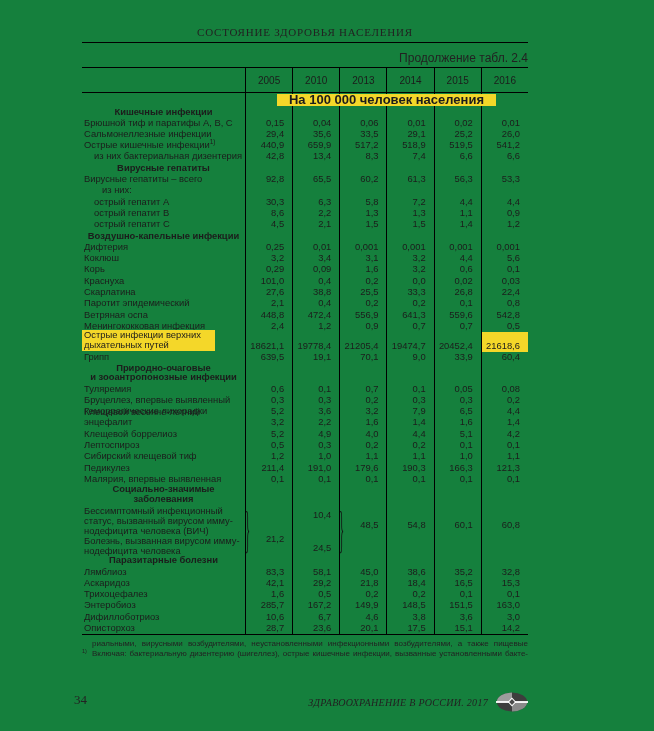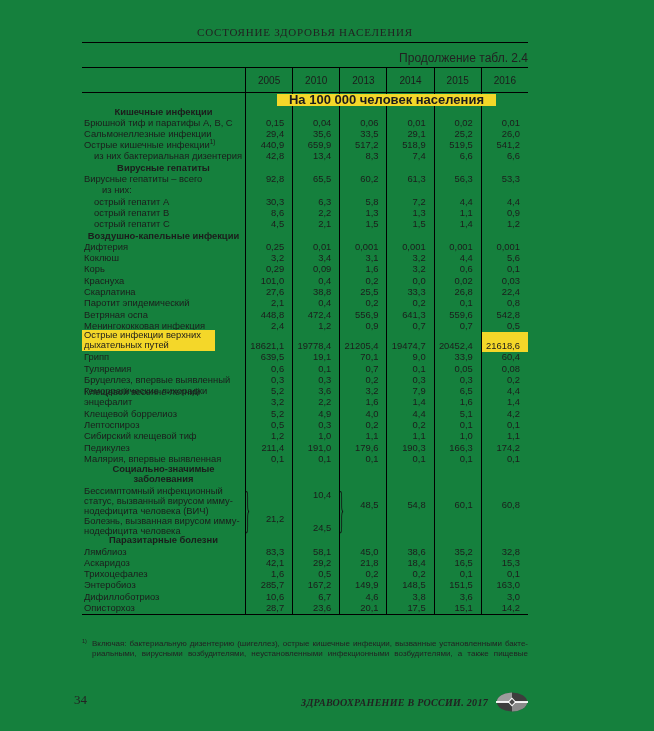--- a/index.html
+++ b/index.html
@@ -57,21 +57,21 @@
   .fn{position:absolute;top:639px;left:82px;width:446px;font-size:8px;line-height:10px;color:#222;}
   .fn-line{position:relative;padding-left:10px;}
   .fn-line.j{text-align:justify;text-align-last:justify;}
   .fn sup{position:absolute;left:0;top:2px;font-size:5.5px;}
 
   
   .footer-num{position:absolute;top:692px;left:74px;font-family:"Liberation Serif","DejaVu Serif",serif;
         font-size:13px;color:#222;}
   .footer-right{position:absolute;top:692px;left:82px;width:446px;display:flex;justify-content:flex-end;
         align-items:center;gap:8px;}
-  .footer-pub{font-family:"Liberation Serif","DejaVu Serif",serif;font-style:italic;font-weight:bold;
+  .footer-pub{font-family:"Liberation Serif","DejaVu Serif",serif;font-style:italic;font-weight:normal;
         font-size:10px;letter-spacing:.3px;color:#222;}
 </style>
 </head>
 <body>
 
 <div class="page">
 
   <div class="running-head">СОСТОЯНИЕ ЗДОРОВЬЯ НАСЕЛЕНИЯ</div>
   <div class="head-rule"></div>
   <div class="continuation">Продолжение табл. 2.4</div>
@@ -554,20 +554,34 @@
           <div class="cell num">
             <span class="val">9,0</span>
           </div>
           <div class="cell num">
             <span class="val">33,9</span>
           </div>
           <div class="cell num">
             <span class="val">60,4</span>
           </div>
         </div>
+        <div class="row r-section2">
+          <div class="cell label">
+            <div class="sec">
+              <div>Природно-очаговые</div>
+              <div>и зооантропонозные инфекции</div>
+            </div>
+          </div>
+          <div class="cell num"></div>
+          <div class="cell num"></div>
+          <div class="cell num"></div>
+          <div class="cell num"></div>
+          <div class="cell num"></div>
+          <div class="cell num"></div>
+        </div>
         <div class="row r-data">
           <div class="cell label">
             <span class="lab i0">Туляремия</span>
           </div>
           <div class="cell num">
             <span class="val">0,6</span>
           </div>
           <div class="cell num">
             <span class="val">0,1</span>
           </div>
@@ -735,21 +749,21 @@
           <div class="cell num">
             <span class="val">179,6</span>
           </div>
           <div class="cell num">
             <span class="val">190,3</span>
           </div>
           <div class="cell num">
             <span class="val">166,3</span>
           </div>
           <div class="cell num">
-            <span class="val">174,2</span>
+            <span class="val">121,3</span>
           </div>
         </div>
         <div class="row r-data">
           <div class="cell label">
             <span class="lab i0">Малярия, впервые выявленная</span>
           </div>
           <div class="cell num">
             <span class="val">0,1</span>
           </div>
           <div class="cell num">
@@ -962,22 +976,22 @@
             <span class="val">15,1</span>
           </div>
           <div class="cell num">
             <span class="val">14,2</span>
           </div>
         </div>
       </div>
   </div>
 
   <div class="fn">
+    <div class="fn-line j">риальными, вирусными возбудителями,  неустановленными инфекционными возбудителями,  а также пищевые</div>
     <div class="fn-line j"><sup>1)</sup><span>Включая: бактериальную дизентерию (шигеллез), острые кишечные инфекции, вызванные установленными бакте-</span></div>
-    <div class="fn-line j">риальными, вирусными возбудителями,  неустановленными инфекционными возбудителями,  а также пищевые</div>
   </div>
 
   <div class="footer-num">34</div>
   <div class="footer-right">
     <span class="footer-pub">ЗДРАВООХРАНЕНИЕ В РОССИИ. 2017</span>
     <svg width="32" height="20" viewBox="0 0 32 20">
       <ellipse cx="16" cy="10" rx="15.2" ry="9.4" fill="#3d3d3d"></ellipse>
       <path d="M16,10 L16,0.6 A15.2,9.4 0 0 0 0.8,10 Z" fill="#9d9d9d"></path>
       <path d="M16,10 L31.2,10 A15.2,9.4 0 0 1 16,19.4 Z" fill="#8a8a8a"></path>
       <rect x="0" y="9.1" width="32" height="1.8" fill="#ffffff"></rect>

